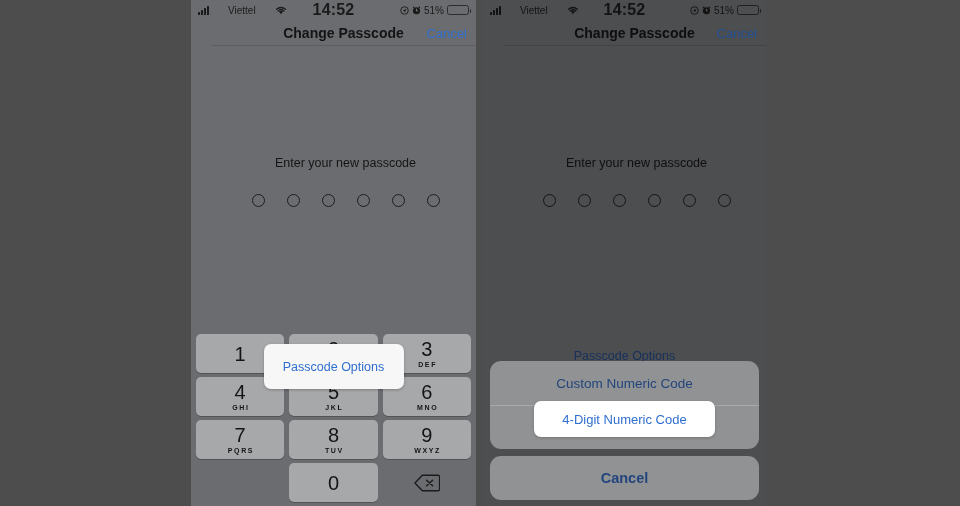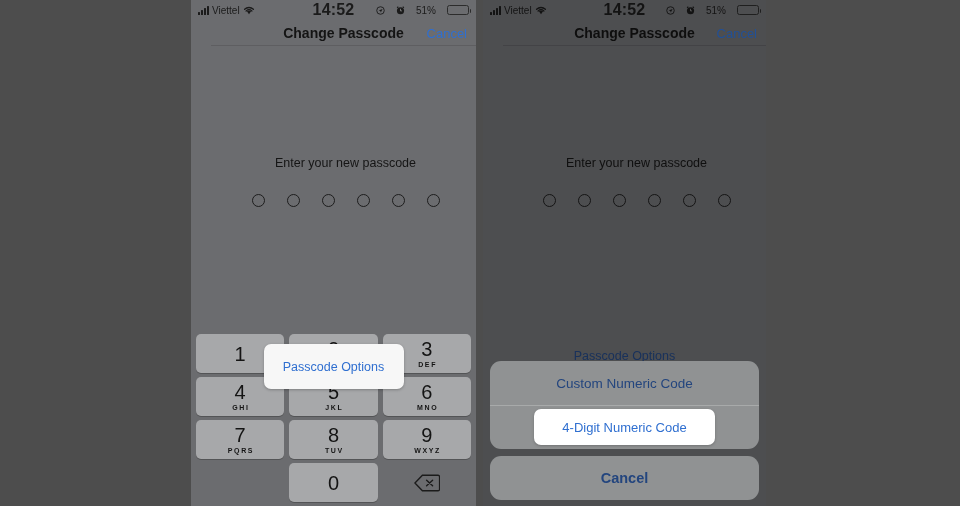--- a/index.html
+++ b/index.html
@@ -34,27 +34,27 @@
     position:relative;
     height:20px;
     display:flex;
     align-items:center;
     padding:0 7px;
     font-size:10px;
     color:#1b1b1b;
     font-weight:bold;
     z-index:5;
   }
-  .sb-left { display:flex; align-items:center; gap:3px; flex:0 0 auto; }
+  .sb-left { display:flex; align-items:center; gap:19px; flex:0 0 auto; }
   .sb-center {
     position:absolute; left:0; right:0; text-align:center;
     font-size:16px; letter-spacing:.2px;
   }
   .sb-right {
-    margin-left:auto; display:flex; align-items:center; gap:11px;
+    margin-left:auto; display:flex; align-items:center; gap:3px;
     position:relative; z-index:2;
   }
   .bars { display:flex; align-items:flex-end; gap:1px; height:9px; }
   .bars i { width:2px; background:#1b1b1b; display:block; border-radius:.5px; }
   .bars i:nth-child(1){height:3px;}
   .bars i:nth-child(2){height:5px;}
   .bars i:nth-child(3){height:7px;}
   .bars i:nth-child(4){height:9px;}
   .carrier { font-size:10px; font-weight:normal; }
   .wifi { width:12px; height:10px; position:relative; }
@@ -180,21 +180,21 @@
     height:44px;
     display:flex; align-items:center; justify-content:center;
     font-size:13.5px;
     color:#23457e;
     position:relative;
   }
   .sheet-item + .sheet-item { border-top:1px solid rgba(255,255,255,0.22);font-weight:bold; }
   .sheet-item.highlight {
     position:absolute;
     left:44px; right:44px;
-    bottom:4px;
+    bottom:12px;
     height:36px;
     background:#ffffff;
     border-radius:7px;
     border-top:none;
     box-shadow:0 1px 3px rgba(0,0,0,0.22);
     color:#2f6fd0;
     font-size:13px;
     z-index:3;
   }
   .sheet-slot { height:44px; border-top:1px solid rgba(255,255,255,0.22); }

